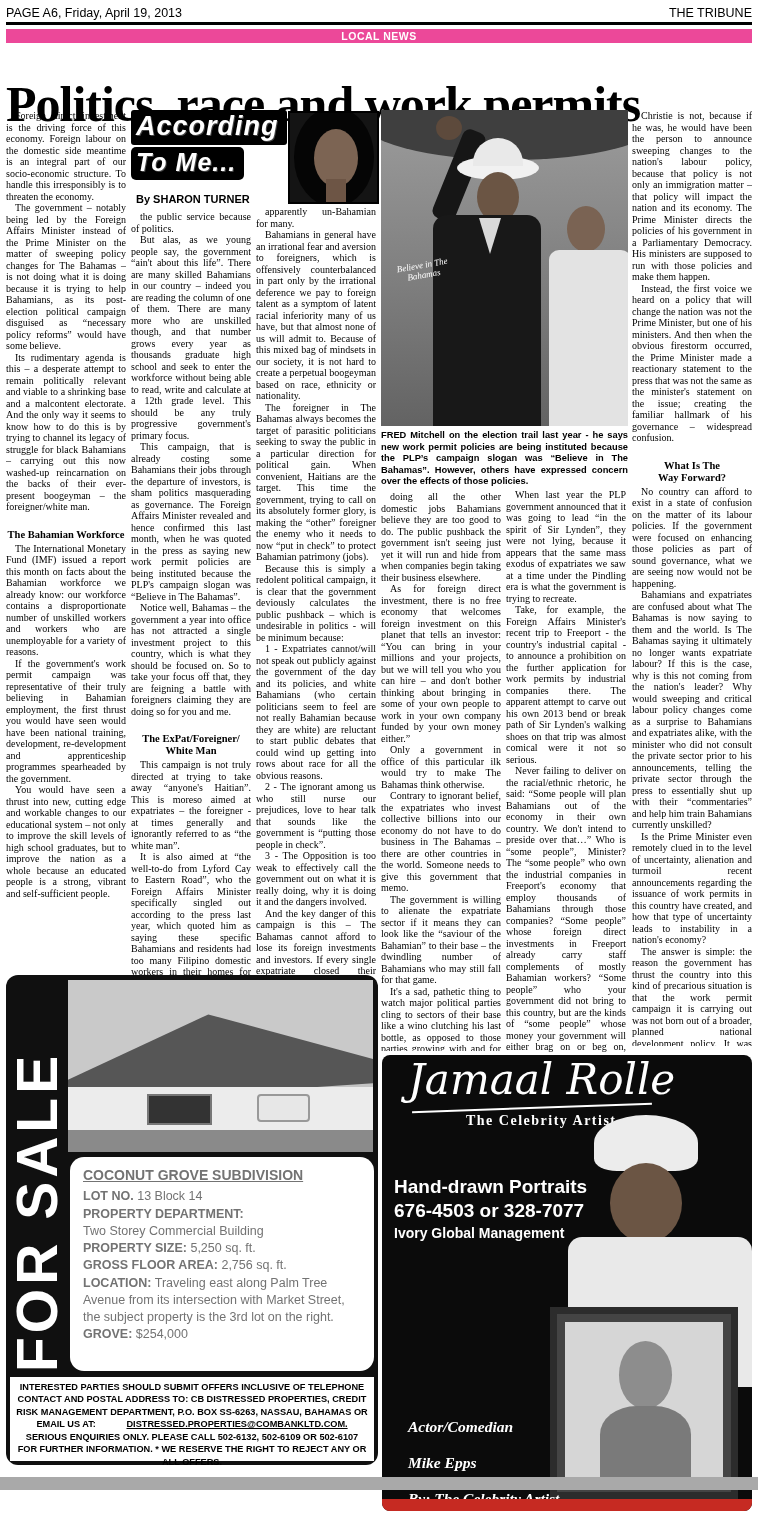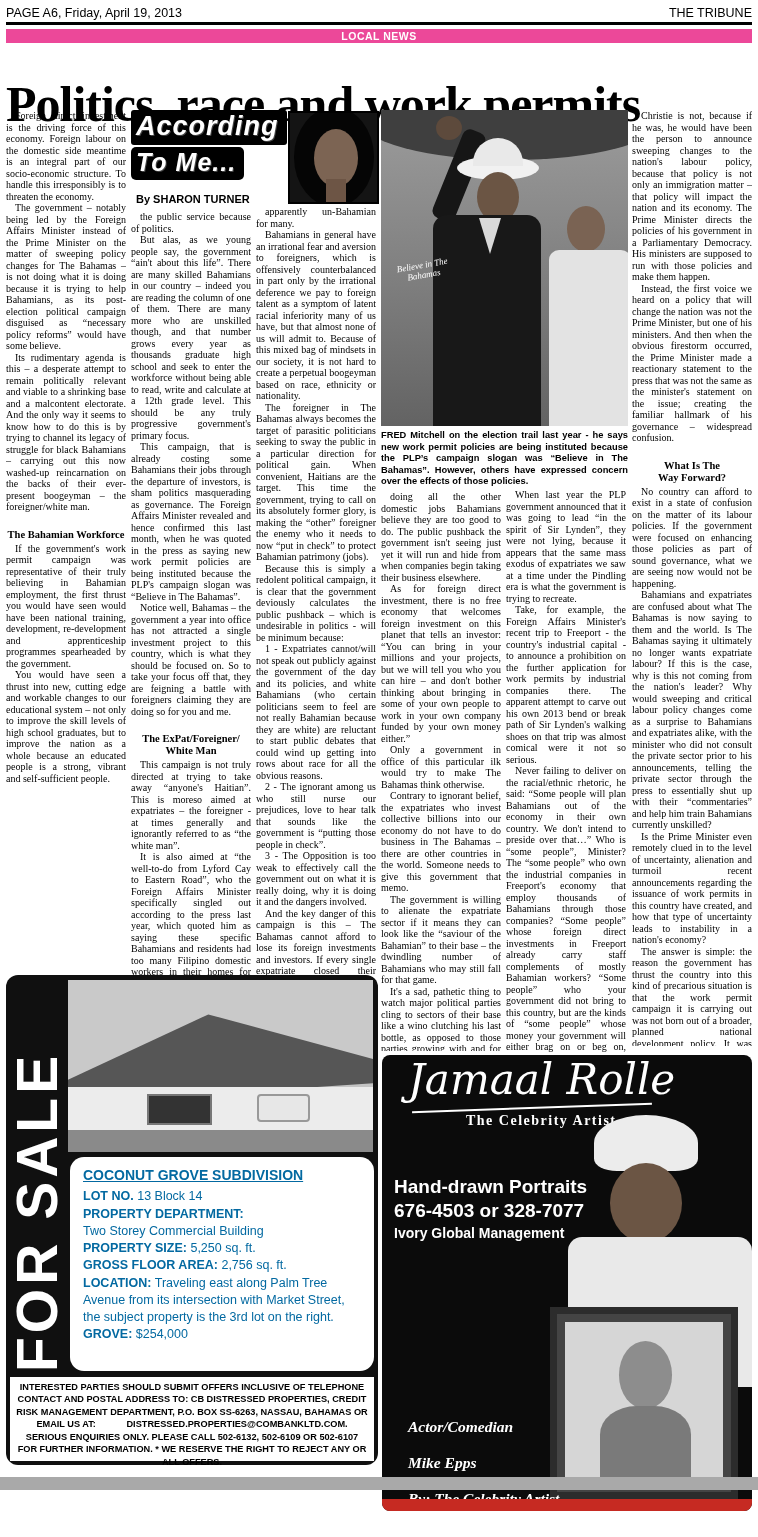--- a/index.html
+++ b/index.html
@@ -70,27 +70,27 @@
   .sale-photo .wall{position:absolute;left:0;top:62%;width:100%;height:26%;background:#ececec;}
   .sale-photo .win1{position:absolute;left:26%;top:66%;width:20%;height:16%;background:#333;border:2px solid #777;}
   .sale-photo .win2{position:absolute;left:62%;top:66%;width:16%;height:14%;background:#e7e7e7;border:2px solid #999;border-radius:4px;}
   .sale-photo .ground{position:absolute;left:0;bottom:0;width:100%;height:13%;background:#8a8a8a;}
   .sale-vert{position:absolute;left:0;top:4px;width:62px;height:470px;text-align:center;}
   .sale-vert span{display:inline-block;writing-mode:vertical-rl;transform:rotate(180deg);
         height:466px;color:#fff;font-family:"Liberation Sans",sans-serif;font-weight:bold;
         font-size:57px;letter-spacing:4px;line-height:60px;}
   .sale-panel{position:absolute;left:64px;top:182px;width:278px;height:196px;background:#fff;
         border-radius:14px;padding:9px 13px;font-family:"Liberation Sans",sans-serif;
-        font-size:12.5px;line-height:1.38;color:#0369a1;overflow:hidden;}
+        font-size:12.5px;line-height:1.38;color:#737373;overflow:hidden;}
   .sale-panel .sale-title{font-weight:bold;text-decoration:underline;font-size:14px;margin-bottom:3px;}
   .sale-panel b{font-weight:bold;}
   .sale-footer{position:absolute;left:4px;top:402px;width:352px;height:76px;background:#fff;
         padding:4px 6px;font-family:"Liberation Sans",sans-serif;font-weight:bold;
         font-size:9.2px;line-height:1.35;text-align:center;}
-  .sale-footer .u{margin-left:28px;}
+  .sale-footer .u{text-decoration:underline;margin-left:28px;}
   .bottom-bar{position:absolute;left:0;top:1477px;width:758px;height:13px;background:#a9a9a9;}
   
   .celeb{position:absolute;left:382px;top:1055px;width:370px;height:456px;background:#0b0b0b;
          border-radius:8px;overflow:hidden;color:#fff;}
   .celeb .script{position:absolute;left:26px;top:0px;font-family:"DejaVu Serif",serif;
          font-style:italic;font-size:42px;letter-spacing:0px;white-space:nowrap;}
   .celeb .swash{position:absolute;left:30px;top:52px;width:240px;height:2px;background:#fff;transform:rotate(-2deg);}
   .celeb .tagline{position:absolute;left:84px;top:58px;font-size:14px;font-weight:bold;
          letter-spacing:1.5px;font-family:"Liberation Serif",serif;}
   .celeb .lines{position:absolute;left:12px;top:96px;font-family:"Liberation Sans",sans-serif;font-weight:bold;margin-top:24px;}
@@ -149,20 +149,21 @@
   </div>
   <div class="fred-caption">
     <b>FRED</b><span> Mitchell on the election trail last year - he says new work permit policies are being instituted because the PLP’s campaign slogan was “Believe in The Bahamas”. However, others have expressed concern over the effects of those policies.</span>
   </div>
 
   <div class="col" id="col1">
       <p>Foreign direct investment is the driving force of this economy. Foreign labour on the domestic side meantime is an integral part of our socio-economic structure. To handle this irresponsibly is to threaten the economy.</p>
       <p>The government – notably being led by the Foreign Affairs Minister instead of the Prime Minister on the matter of sweeping policy changes for The Bahamas – is not doing what it is doing because it is trying to help Bahamians, as its post-election political campaign disguised as “necessary policy reforms” would have some believe.</p>
       <p>Its rudimentary agenda is this – a desperate attempt to remain politically relevant and viable to a shrinking base and a malcontent electorate. And the only way it seems to know how to do this is by trying to channel its legacy of struggle for black Bahamians – carrying out this now washed-up reincarnation on the backs of their ever-present boogeyman – the foreigner/white man.</p>
       <h4>The Bahamian Workforce</h4>
+      <p>The International Monetary Fund (IMF) issued a report this month on facts about the Bahamian workforce we already know: our workforce contains a disproportionate number of unskilled workers and workers who are unemployable for a variety of reasons.</p>
       <p>If the government's work permit campaign was representative of their truly believing in Bahamian employment, the first thrust you would have seen would have been national training, development, re-development and apprenticeship programmes spearheaded by the government.</p>
       <p>You would have seen a thrust into new, cutting edge and workable changes to our educational system – not only to improve the skill levels of high school graduates, but to improve the nation as a whole because an educated people is a strong, vibrant and self-sufficient people.</p>
     </div>
   <div class="col" id="col2">
       <p>the public service because of politics.</p>
       <p>But alas, as we young people say, the government “ain't about this life”. There are many skilled Bahamians in our country – indeed you are reading the column of one of them. There are many more who are unskilled though, and that number grows every year as thousands graduate high school and seek to enter the workforce without being able to read, write and calculate at a 12th grade level. This should be any truly progressive government's primary focus.</p>
       <p>This campaign, that is already costing some Bahamians their jobs through the departure of investors, is sham politics masquerading as governance. The Foreign Affairs Minister revealed and hence confirmed this last month, when he was quoted in the press as saying new work permit policies are being instituted because the PLP's campaign slogan was “Believe in The Bahamas”.</p>
       <p>Notice well, Bahamas – the government a year into office has not attracted a single investment project to this country, which is what they should be focused on. So to take your focus off that, they are feigning a battle with foreigners claiming they are doing so for you and me.</p>
       <h4>The ExPat/Foreigner/
 White Man</h4>

